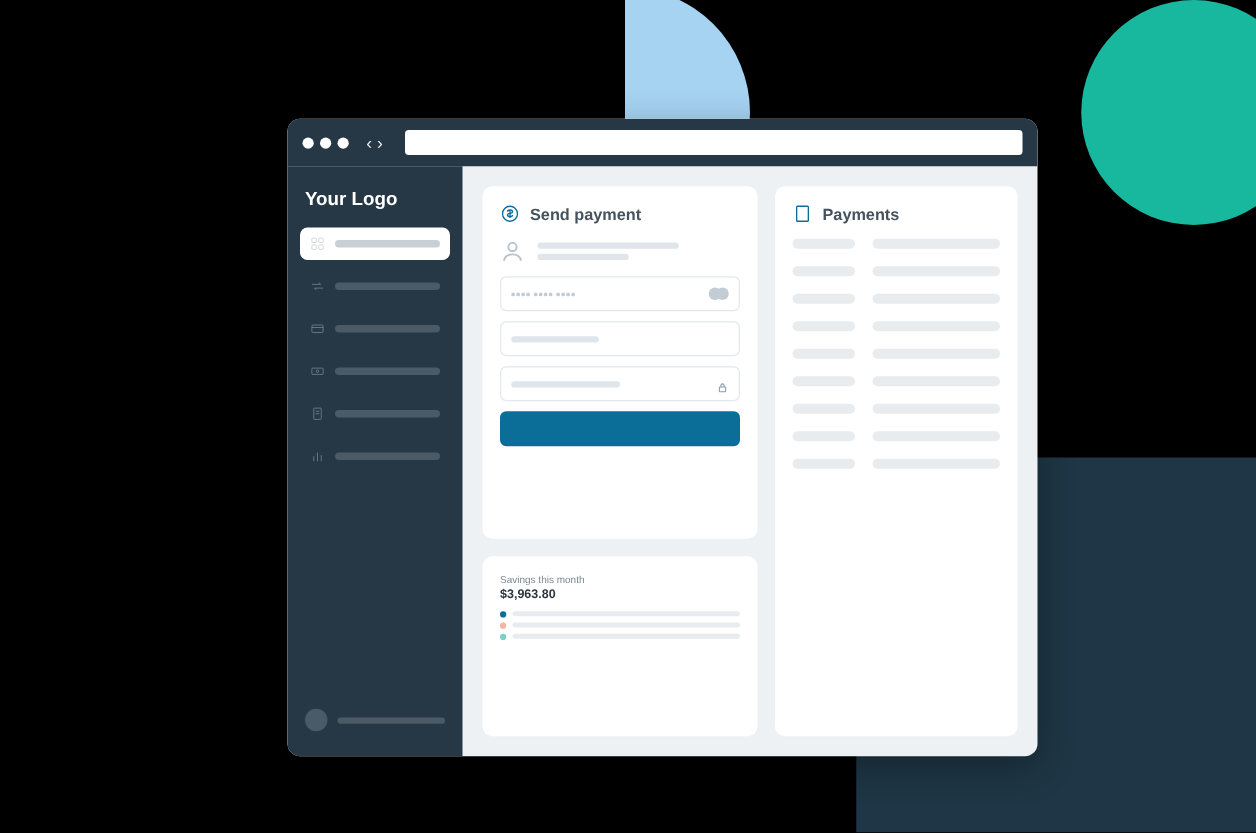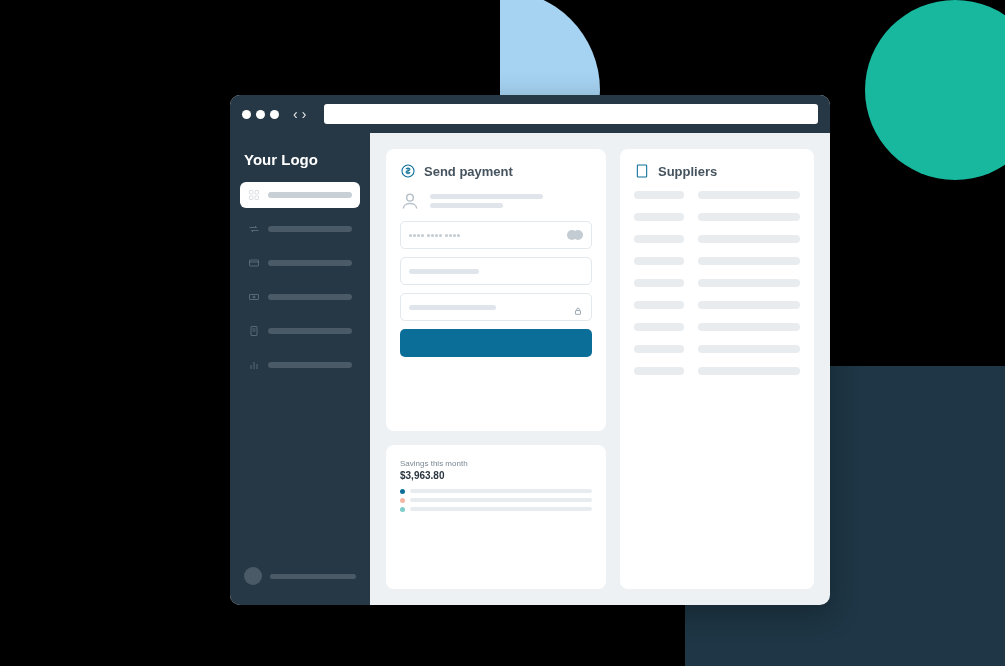--- a/index.html
+++ b/index.html
@@ -339,21 +339,21 @@
             <svg viewBox="0 0 24 24">
                 <rect x="5" y="3" width="14" height="18" rx="1"></rect>
                 <line x1="9" y1="7" x2="9" y2="7"></line>
                 <line x1="15" y1="7" x2="15" y2="7"></line>
                 <line x1="9" y1="11" x2="9" y2="11"></line>
                 <line x1="15" y1="11" x2="15" y2="11"></line>
                 <line x1="9" y1="15" x2="9" y2="15"></line>
                 <line x1="15" y1="15" x2="15" y2="15"></line>
               </svg>
           </span>
-          <span class="card-title">Suppliers</span>
+          <span class="card-title">Payments</span>
         </div>
         <div id="suppliers-list">
             <div class="sup-row">
               <div class="sup-a"></div>
               <div class="sup-b"></div>
             </div>
             <div class="sup-row">
               <div class="sup-a"></div>
               <div class="sup-b"></div>
             </div>

